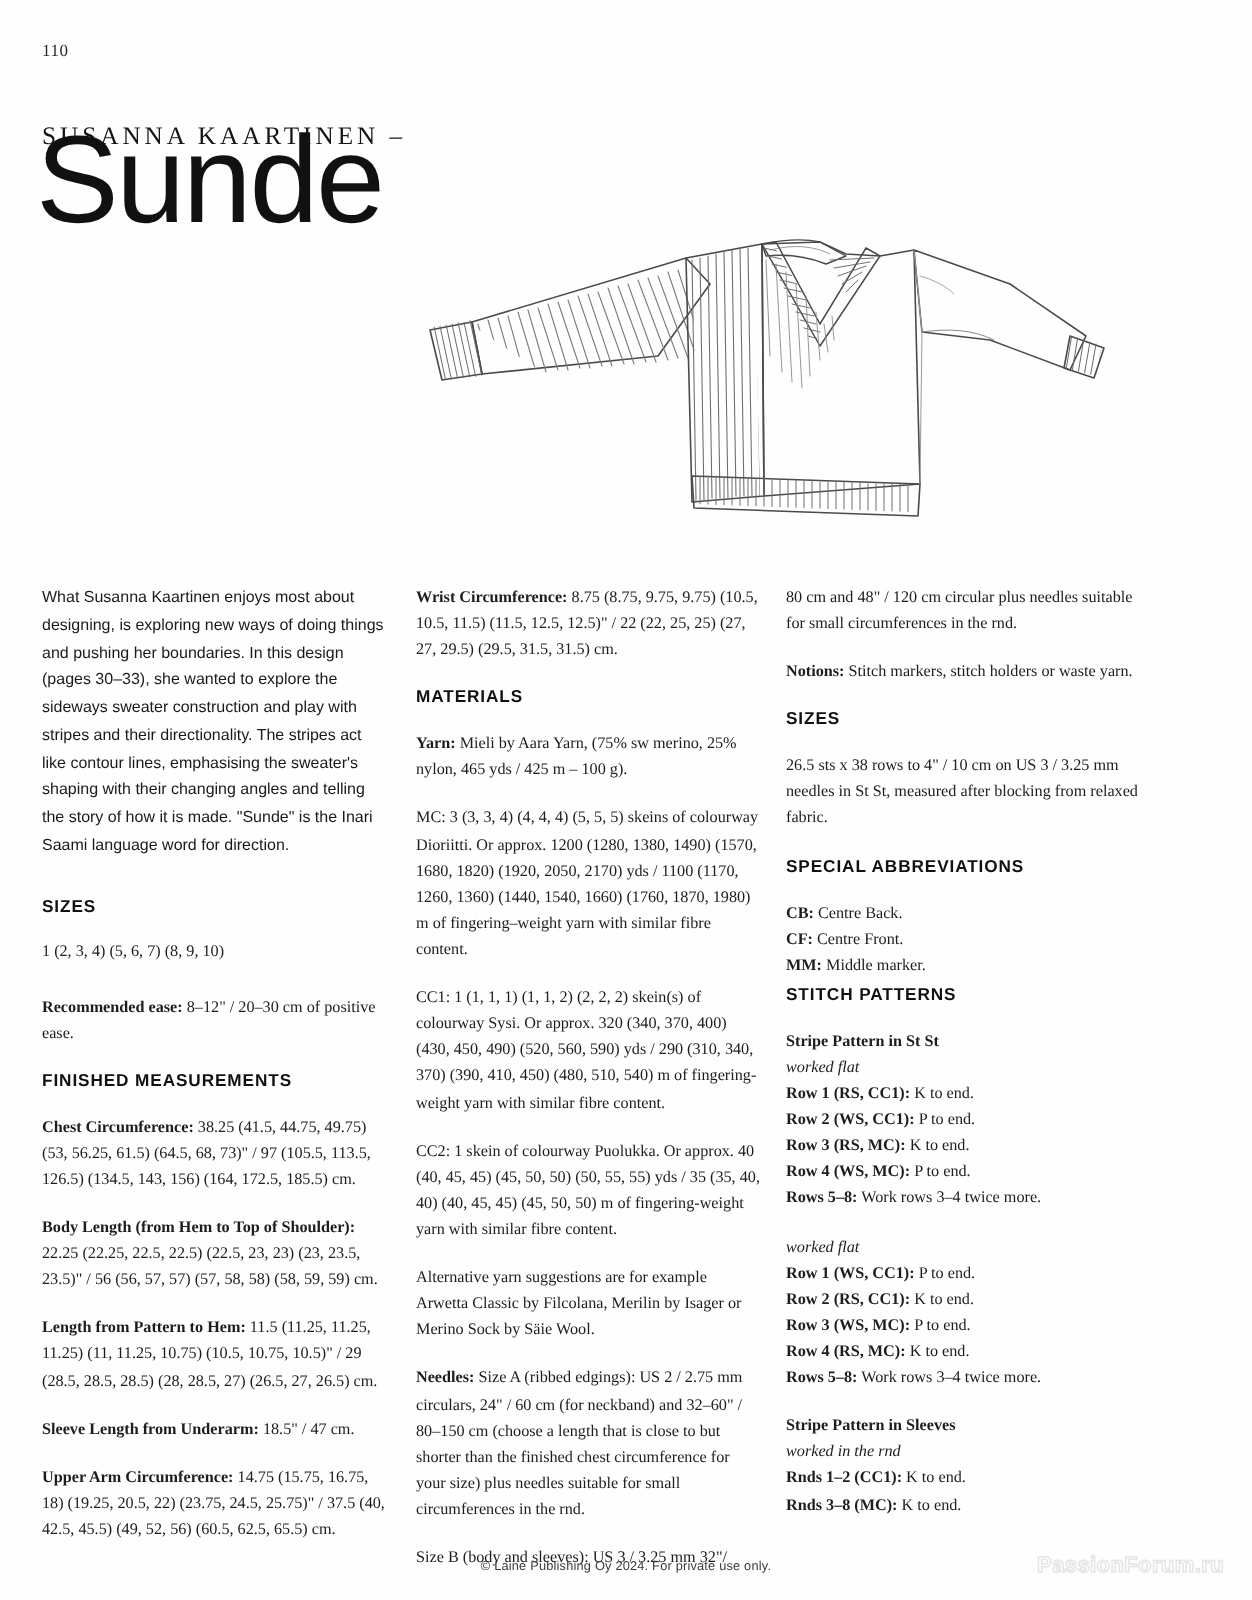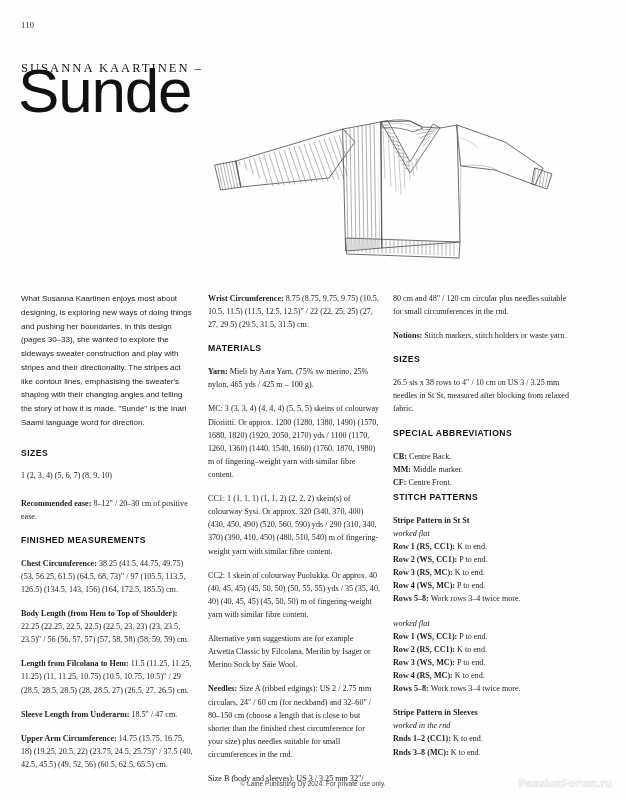--- a/index.html
+++ b/index.html
@@ -332,21 +332,21 @@
 
     <p class="para">
       <span class="lbl">Chest Circumference:</span><span> 38.25 (41.5, 44.75, 49.75) (53, 56.25, 61.5) (64.5, 68, 73)" / 97 (105.5, 113.5, 126.5) (134.5, 143, 156) (164, 172.5, 185.5) cm.</span>
     </p>
 
     <p class="para">
       <span class="lbl">Body Length (from Hem to Top of Shoulder):</span><span> 22.25 (22.25, 22.5, 22.5) (22.5, 23, 23) (23, 23.5, 23.5)" / 56 (56, 57, 57) (57, 58, 58) (58, 59, 59) cm.</span>
     </p>
 
     <p class="para">
-      <span class="lbl">Length from Filcolana to Hem:</span><span> 11.5 (11.25, 11.25, 11.25) (11, 11.25, 10.75) (10.5, 10.75, 10.5)" / 29 (28.5, 28.5, 28.5) (28, 28.5, 27) (26.5, 27, 26.5) cm.</span>
+      <span class="lbl">Length from Pattern to Hem:</span><span> 11.5 (11.25, 11.25, 11.25) (11, 11.25, 10.75) (10.5, 10.75, 10.5)" / 29 (28.5, 28.5, 28.5) (28, 28.5, 27) (26.5, 27, 26.5) cm.</span>
     </p>
 
     <p class="para">
       <span class="lbl">Sleeve Length from Underarm:</span><span> 18.5" / 47 cm.</span>
     </p>
 
     <p class="para">
       <span class="lbl">Upper Arm Circumference:</span><span> 14.75 (15.75, 16.75, 18) (19.25, 20.5, 22) (23.75, 24.5, 25.75)" / 37.5 (40, 42.5, 45.5) (49, 52, 56) (60.5, 62.5, 65.5) cm.</span>
     </p>
   </div>
@@ -388,24 +388,24 @@
 
     <h2 class="sec gap-top">SIZES</h2>
     <p class="para">26.5 sts x 38 rows to 4" / 10 cm on US 3 / 3.25 mm needles in St St, measured after blocking from relaxed fabric.</p>
 
     <h2 class="sec gap-top">SPECIAL ABBREVIATIONS</h2>
     <div style="margin-bottom:1px;">
       <div>
         <span class="lbl">CB:</span><span> Centre Back.</span>
       </div>
       <div>
+        <span class="lbl">CF:</span><span> Centre Front.</span>
+      </div>
+      <div>
         <span class="lbl">MM:</span><span> Middle marker.</span>
-      </div>
-      <div>
-        <span class="lbl">CF:</span><span> Centre Front.</span>
       </div>
     </div>
 
     <h2 class="sec gap-top">STITCH PATTERNS</h2>
 
     <div style="margin-bottom:11px;">
       <div class="lbl">Stripe Pattern in St St</div>
       <div class="ital">worked flat</div>
       <div>
         <span class="lbl">Row 1 (RS, CC1):</span><span> K to end.</span>

